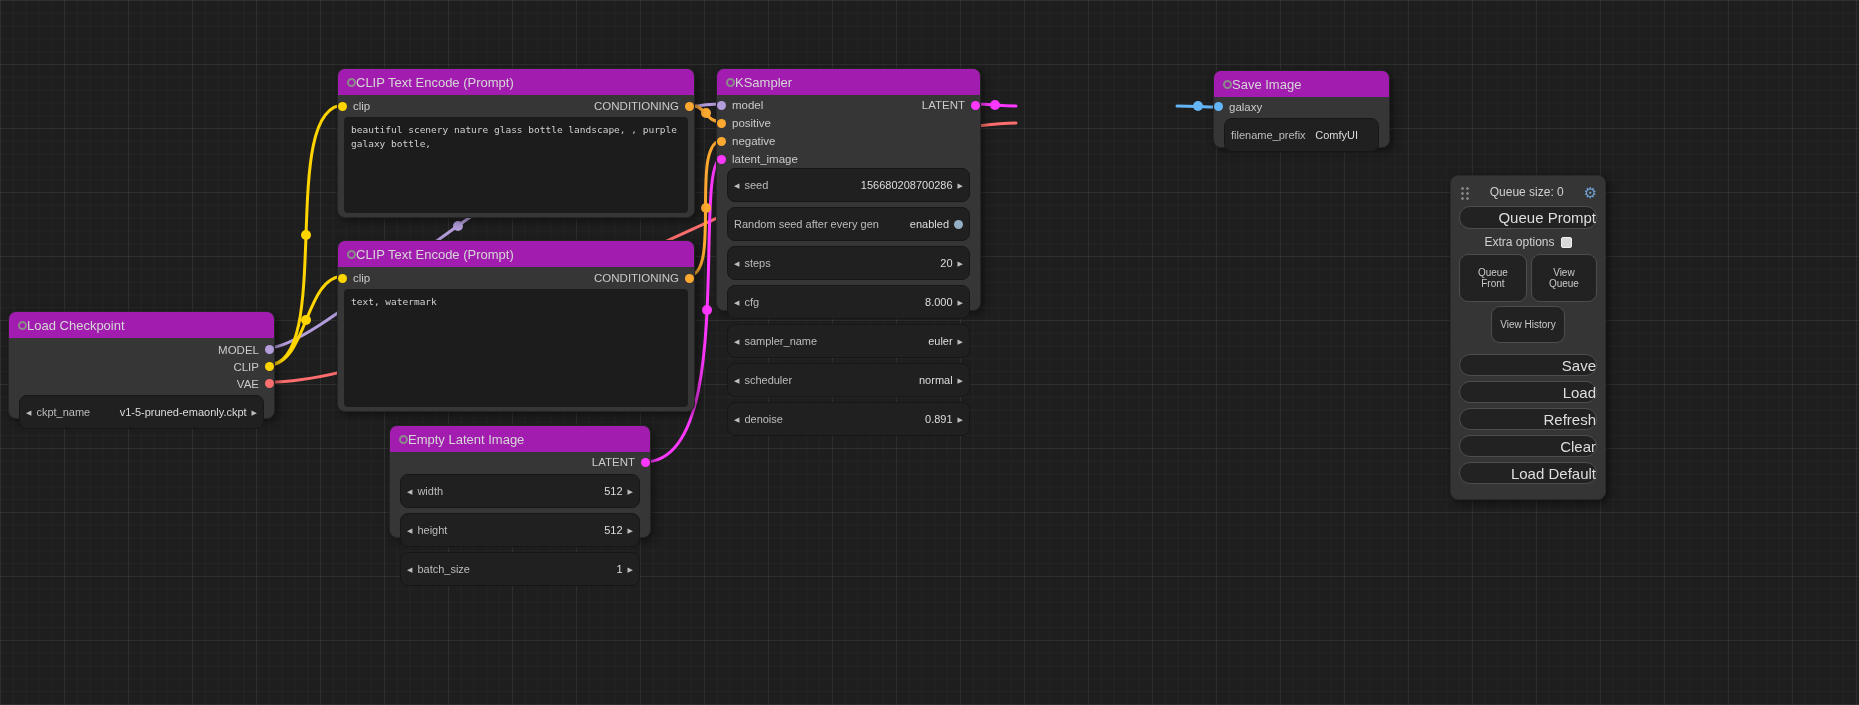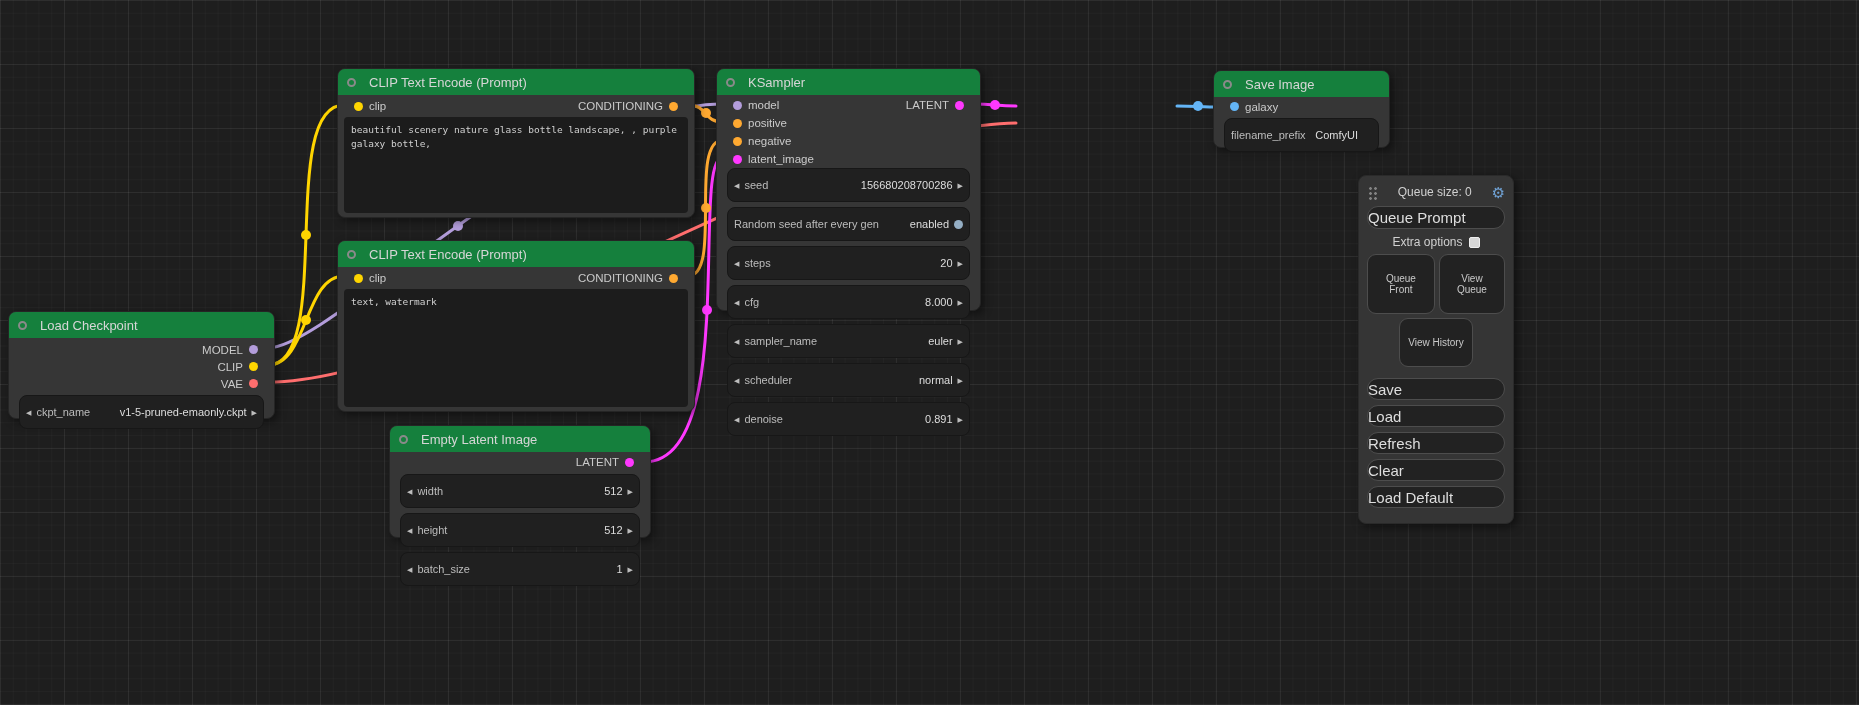--- a/index.html
+++ b/index.html
@@ -11,24 +11,24 @@
       linear-gradient(rgba(255,255,255,.05) 1px, transparent 1px),
       linear-gradient(90deg, rgba(255,255,255,.05) 1px, transparent 1px),
       linear-gradient(rgba(255,255,255,.025) 1px, transparent 1px),
       linear-gradient(90deg, rgba(255,255,255,.025) 1px, transparent 1px);
     background-size:64px 64px, 64px 64px, 12.8px 12.8px, 12.8px 12.8px; }
   #wires { position:absolute; left:0; top:0; width:1859px; height:705px; }
   .lk { fill:none; stroke-width:3; stroke-linecap:round; }
 
   .node { position:absolute; background:#363636; border:1px solid #252525; border-radius:8px;
           box-shadow:3px 3px 9px rgba(0,0,0,.45); color:#d9d9d9; }
-  .node-title { display:flex; align-items:center; gap:13px; height:26px; padding:0 10px 0 9px;
-                background:#15803d; border-radius:7px 7px 0 0; font-size:13px; color:#d6d6d6; }
+  .node-title { display:flex; align-items:center; gap:0; height:26px; padding:0 10px 0 9px;
+                background:#a21caf; border-radius:7px 7px 0 0; font-size:13px; color:#d6d6d6; }
   .collapse-dot { width:9px; height:9px; border-radius:50%; border:2px solid #8a8a8a; flex:0 0 auto; }
-  .slot-row { display:flex; align-items:center; height:17px; padding:0 16px; font-size:11.5px; color:#cacaca; gap:6px; }
+  .slot-row { display:flex; align-items:center; height:17px; padding:0 0; font-size:11.5px; color:#cacaca; gap:6px; }
   .slot-row.out { justify-content:flex-end; }
   .spacer { flex:1; }
   .slot-dot { width:9px; height:9px; border-radius:50%; flex:0 0 auto; }
   .dot-model { background:#B39DDB; }
   .dot-clip { background:#FFD500; }
   .dot-vae { background:#FF6E6E; }
   .dot-cond { background:#FFA931; }
   .dot-latent { background:#FF38FF; }
   .dot-image { background:#64B5F6; }
 
@@ -36,40 +36,40 @@
             border:1px solid #171717; border-radius:8px; font-size:11px; padding:16px 6px; gap:5px; }
   .widget .arrow { font-size:7px; color:#bdbdbd; line-height:1; cursor:pointer; }
   .widget .wlabel { color:#bcbcbc; white-space:nowrap; }
   .widget .wvalue { margin-left:auto; color:#dddddd; white-space:nowrap; }
   .toggle-dot { width:9px; height:9px; border-radius:50%; background:#94aec4; flex:0 0 auto; }
 
   .textarea { position:absolute; left:6px; right:6px; background:#1c1c1c; border-radius:4px;
               padding:6px 7px; font-family:"DejaVu Sans Mono", monospace; font-size:9.5px;
               line-height:1.45; color:#d0d0d0; white-space:pre-wrap; cursor:text; }
 
-  #menu { position:absolute; left:1358px; top:175px; width:156px; background:#353535;
+  #menu { position:absolute; left:1450px; top:175px; width:156px; background:#353535;
           border:1px solid #2a2a2a; border-radius:8px; padding:6px 8px 10px;
           box-shadow:3px 3px 9px rgba(0,0,0,.5); color:#ddd; }
   .menu-header { display:flex; align-items:center; height:20px; margin-bottom:4px; }
   .drag-dots { width:11px; height:15px;
                background-image:radial-gradient(#828282 1.1px, transparent 1.6px);
                background-size:5px 5px; background-position:1px 1px; cursor:grab; }
   .queue-size { flex:1; text-align:center; font-size:12px; color:#d0d0d0; }
   .gear { font-size:15px; color:#6fa0d2; cursor:pointer; line-height:1; }
   .btn { display:block; width:100%; height:22px; background:#222222; border:1px solid #4d4d4d;
-         border-radius:11px; color:#dedede; font-size:15px; font-family:inherit; text-align:left;
+         border-radius:11px; color:#dedede; font-size:15px; font-family:inherit; text-align:right;
          line-height:19px; margin-bottom:5px; cursor:pointer; }
   .btn.qp { height:23px; margin-bottom:6px; }
   .extra-row { display:flex; align-items:center; justify-content:center; gap:6px; font-size:12px;
                color:#d0d0d0; margin:3px 0 5px; }
   .checkbox { width:11px; height:11px; background:#d8d8d8; border:1px solid #efefef;
               border-radius:2px; cursor:pointer; }
   .pill-row { display:flex; gap:4px; justify-content:center; margin-bottom:4px; }
   .pill { background:#222222; border:1px solid #4d4d4d; border-radius:9px; color:#c9c9c9;
-          font-size:10px; font-family:inherit; padding:18px 8px; line-height:11px; cursor:pointer; }
+          font-size:10px; font-family:inherit; padding:12px 8px; line-height:11px; cursor:pointer; }
   .menu-gap { height:7px; }
 </style>
 </head>
 <body>
 
 <div id="canvas">
 
   <svg id="wires" width="1859" height="705" viewBox="0 0 1859 705">
     <path class="lk" stroke="#B39DDB" d="M268,348 C330,348 560,104 723,104"></path>
     <path class="lk" stroke="#FF6E6E" d="M268,382 C455,382 829,123 1016,123"></path>

